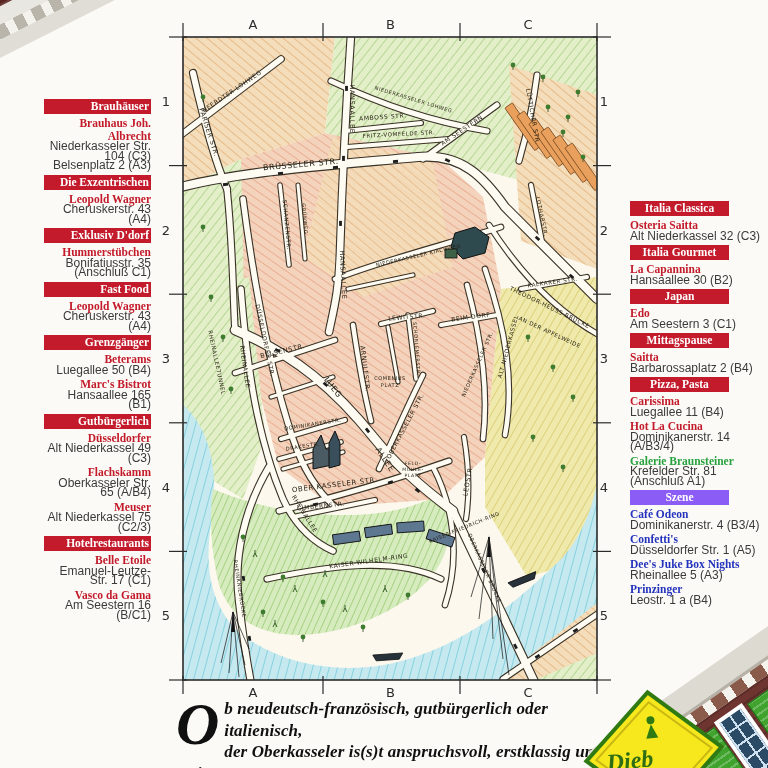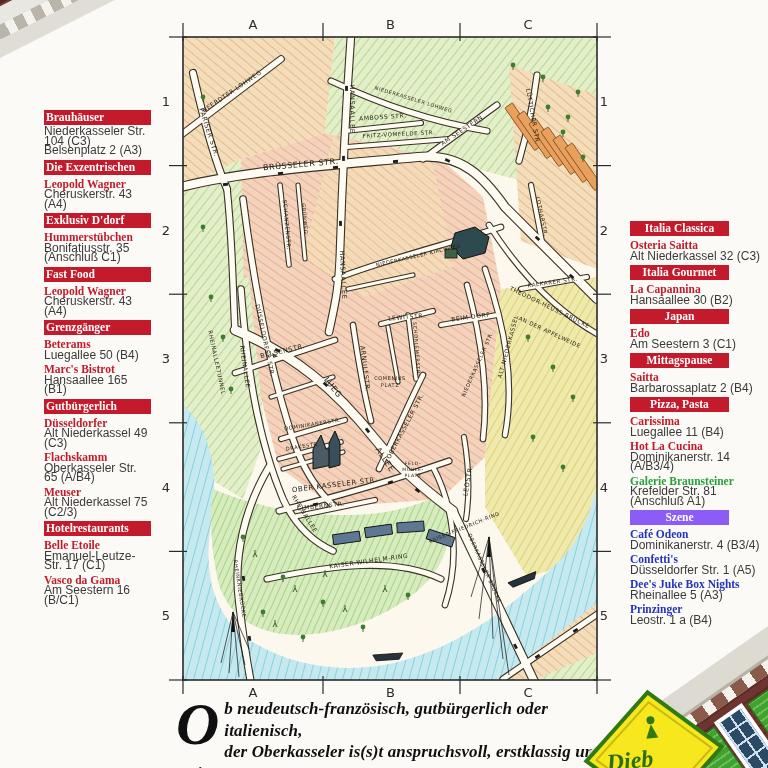--- a/index.html
+++ b/index.html
@@ -1,21 +1,21 @@
 <!DOCTYPE html>
 <html><head>
 <meta charset="utf-8">
 <style>
   html,body{margin:0;padding:0;}
   #page{position:relative;width:768px;height:768px;background:#fbfaf6;overflow:hidden;
         font-family:"Liberation Serif",serif;}
   
   .panel{position:absolute;}
-  #panel-left{left:44px;top:106px;width:107px;text-align:left;}
-  #panel-right{left:630px;top:217px;width:132px;text-align:left;}
+  #panel-left{left:44px;top:95px;width:107px;text-align:right;}
+  #panel-right{left:630px;top:197px;width:132px;text-align:left;}
   .cat-band{color:#fff;font-weight:bold;font-size:11.5px;line-height:13px;
             padding:1px 2px;margin:4px 0 2px 0;font-family:"Liberation Serif",serif;}
   #panel-left .cat-band{width:auto;}
   #panel-right .cat-band{width:95px;text-align:center;}
   .band-red{background:#c31b2b;}
   .band-green{background:#1fa33c;}
   .band-blue{background:#8b5cf6;}
   .entry-name{font-weight:bold;font-size:11.5px;line-height:12.5px;margin-top:3px;color:#c31b2b;}
   .name-red{color:#c31b2b;} .name-green:{color:#28a23e;}
   .name-green{color:#28a23e;} .name-blue{color:#2433bd;}
@@ -72,20 +72,21 @@
         
       </div>
       <div class="tl-cornice"></div>
       <div class="tl-dentil"></div>
       <div class="tl-base"></div>
     </div>
   </div>
 
   <aside class="panel" id="panel-left">
       <div class="cat-band band-red">Brauhäuser</div>
+      <div class="entry-name name-red">Brauhaus Joh. Albrecht</div>
       <div class="entry-addr">Niederkasseler Str. 104 (C3)</div>
       <div class="entry-addr">Belsenplatz 2 (A3)</div>
       <div class="cat-band band-red">Die Exzentrischen</div>
       <div class="entry-name name-red">Leopold Wagner</div>
       <div class="entry-addr">Cheruskerstr. 43 (A4)</div>
       <div class="cat-band band-red">Exklusiv D'dorf</div>
       <div class="entry-name name-red">Hummerstübchen</div>
       <div class="entry-addr">Bonifatiusstr. 35</div>
       <div class="entry-addr">(Anschluß C1)</div>
       <div class="cat-band band-red">Fast Food</div>

